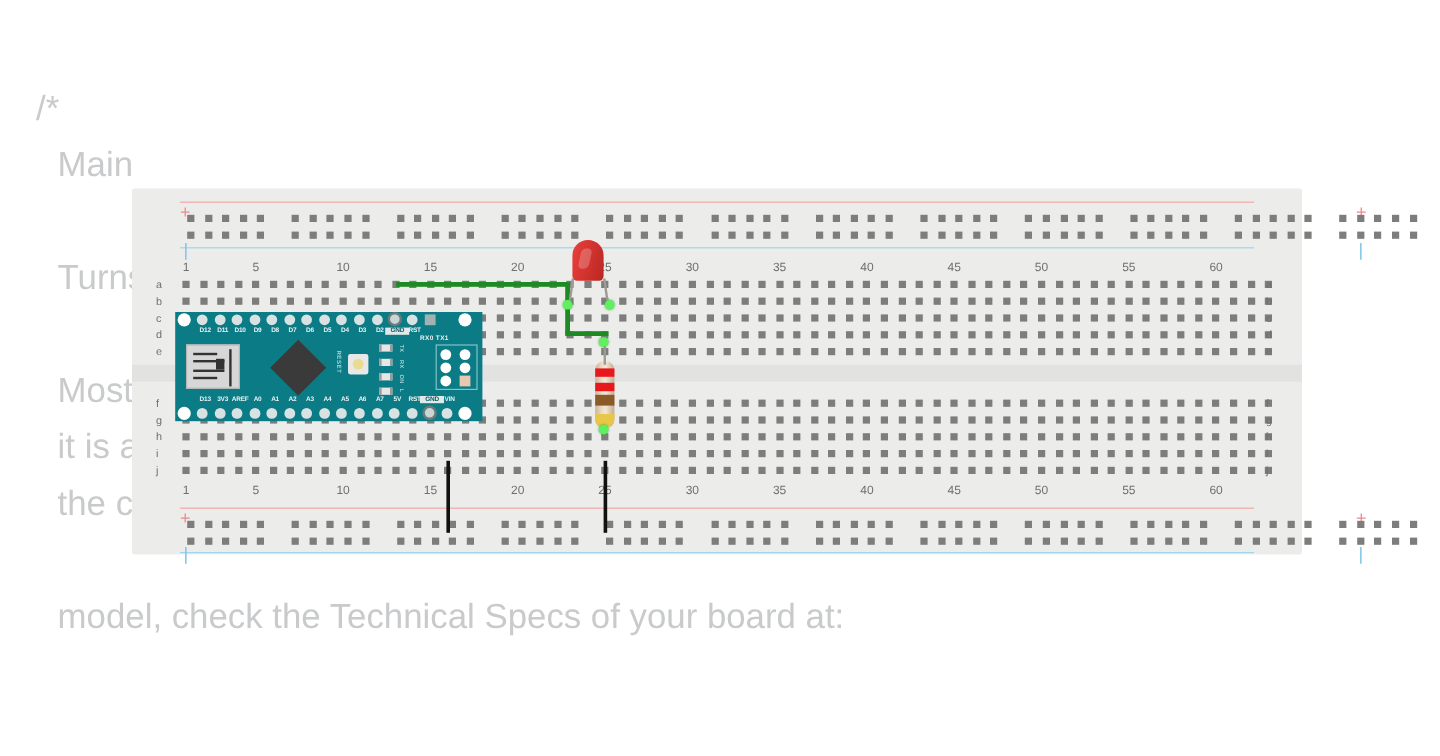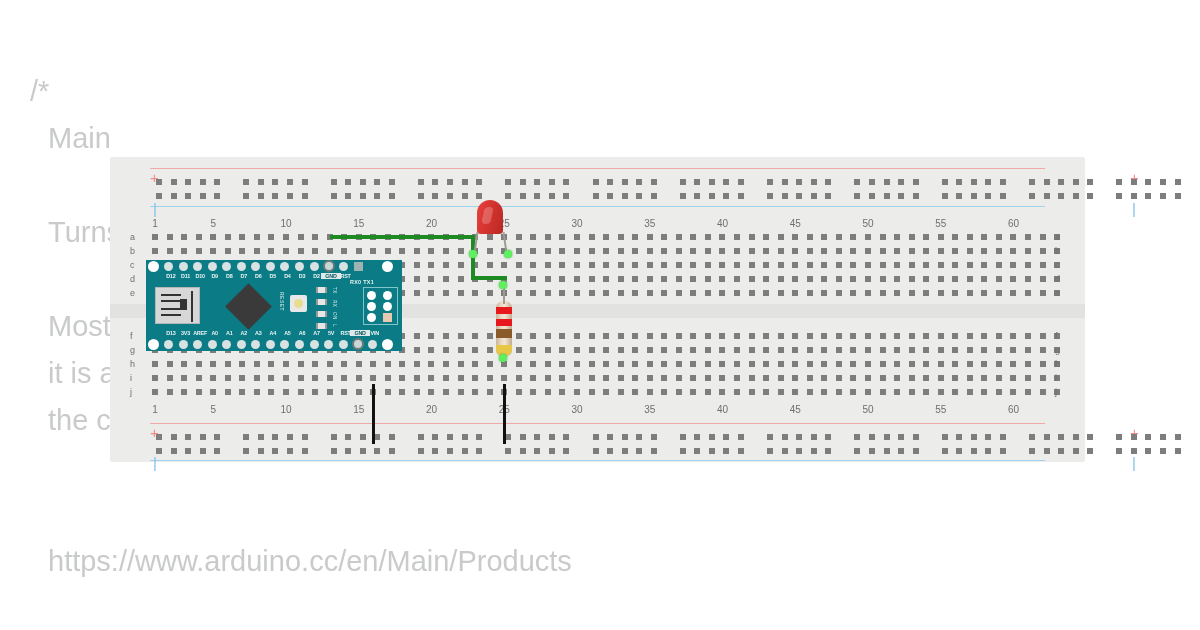--- a/index.html
+++ b/index.html
@@ -88,21 +88,21 @@
 </head>
 <body>
 
 <div id="code-text">
     <div class="ln" style="top: 68px;">/*</div>
     <div class="ln ind" style="top: 115px; left: 48px;">Main</div>
     <div class="ln ind" style="top: 209px; left: 48px;">Turns an LED on for one second, then off for one second, repeatedly.</div>
     <div class="ln ind" style="top: 303px; left: 48px;">Most Arduinos have an on-board LED you can control. On the UNO, MEGA</div>
     <div class="ln ind" style="top: 350px; left: 48px;">it is attached to digital pin 13, on MKR1000 on pin 6. LED_BUILTIN is set to</div>
     <div class="ln ind" style="top: 397px; left: 48px;">the correct LED pin independent of which board is used.</div>
-    <div class="ln ind" style="top: 538px; left: 48px;">https://www.arduino.cc/en/Main/Products</div>
+    <div class="ln ind" style="top: 491px; left: 48px;">model, check the Technical Specs of your board at:</div>
   </div>
 
 <div id="breadboard">
   <div id="center-channel"></div>
 <div class="rail-line rail-red" style="left: 40px; top: 11px; width: 895px;"></div>
     <div class="plusmark" style="left: 40px; top: 13px;">+</div>
     <div class="plusmark" style="left: 1020px; top: 13px;">+</div>
     <div class="hole" style="left: 46px; top: 22px; background: rgb(125, 125, 125);"></div>
     <div class="hole" style="left: 46px; top: 36px; background: rgb(125, 125, 125);"></div>
     <div class="hole" style="left: 60.55px; top: 22px; background: rgb(125, 125, 125);"></div>

